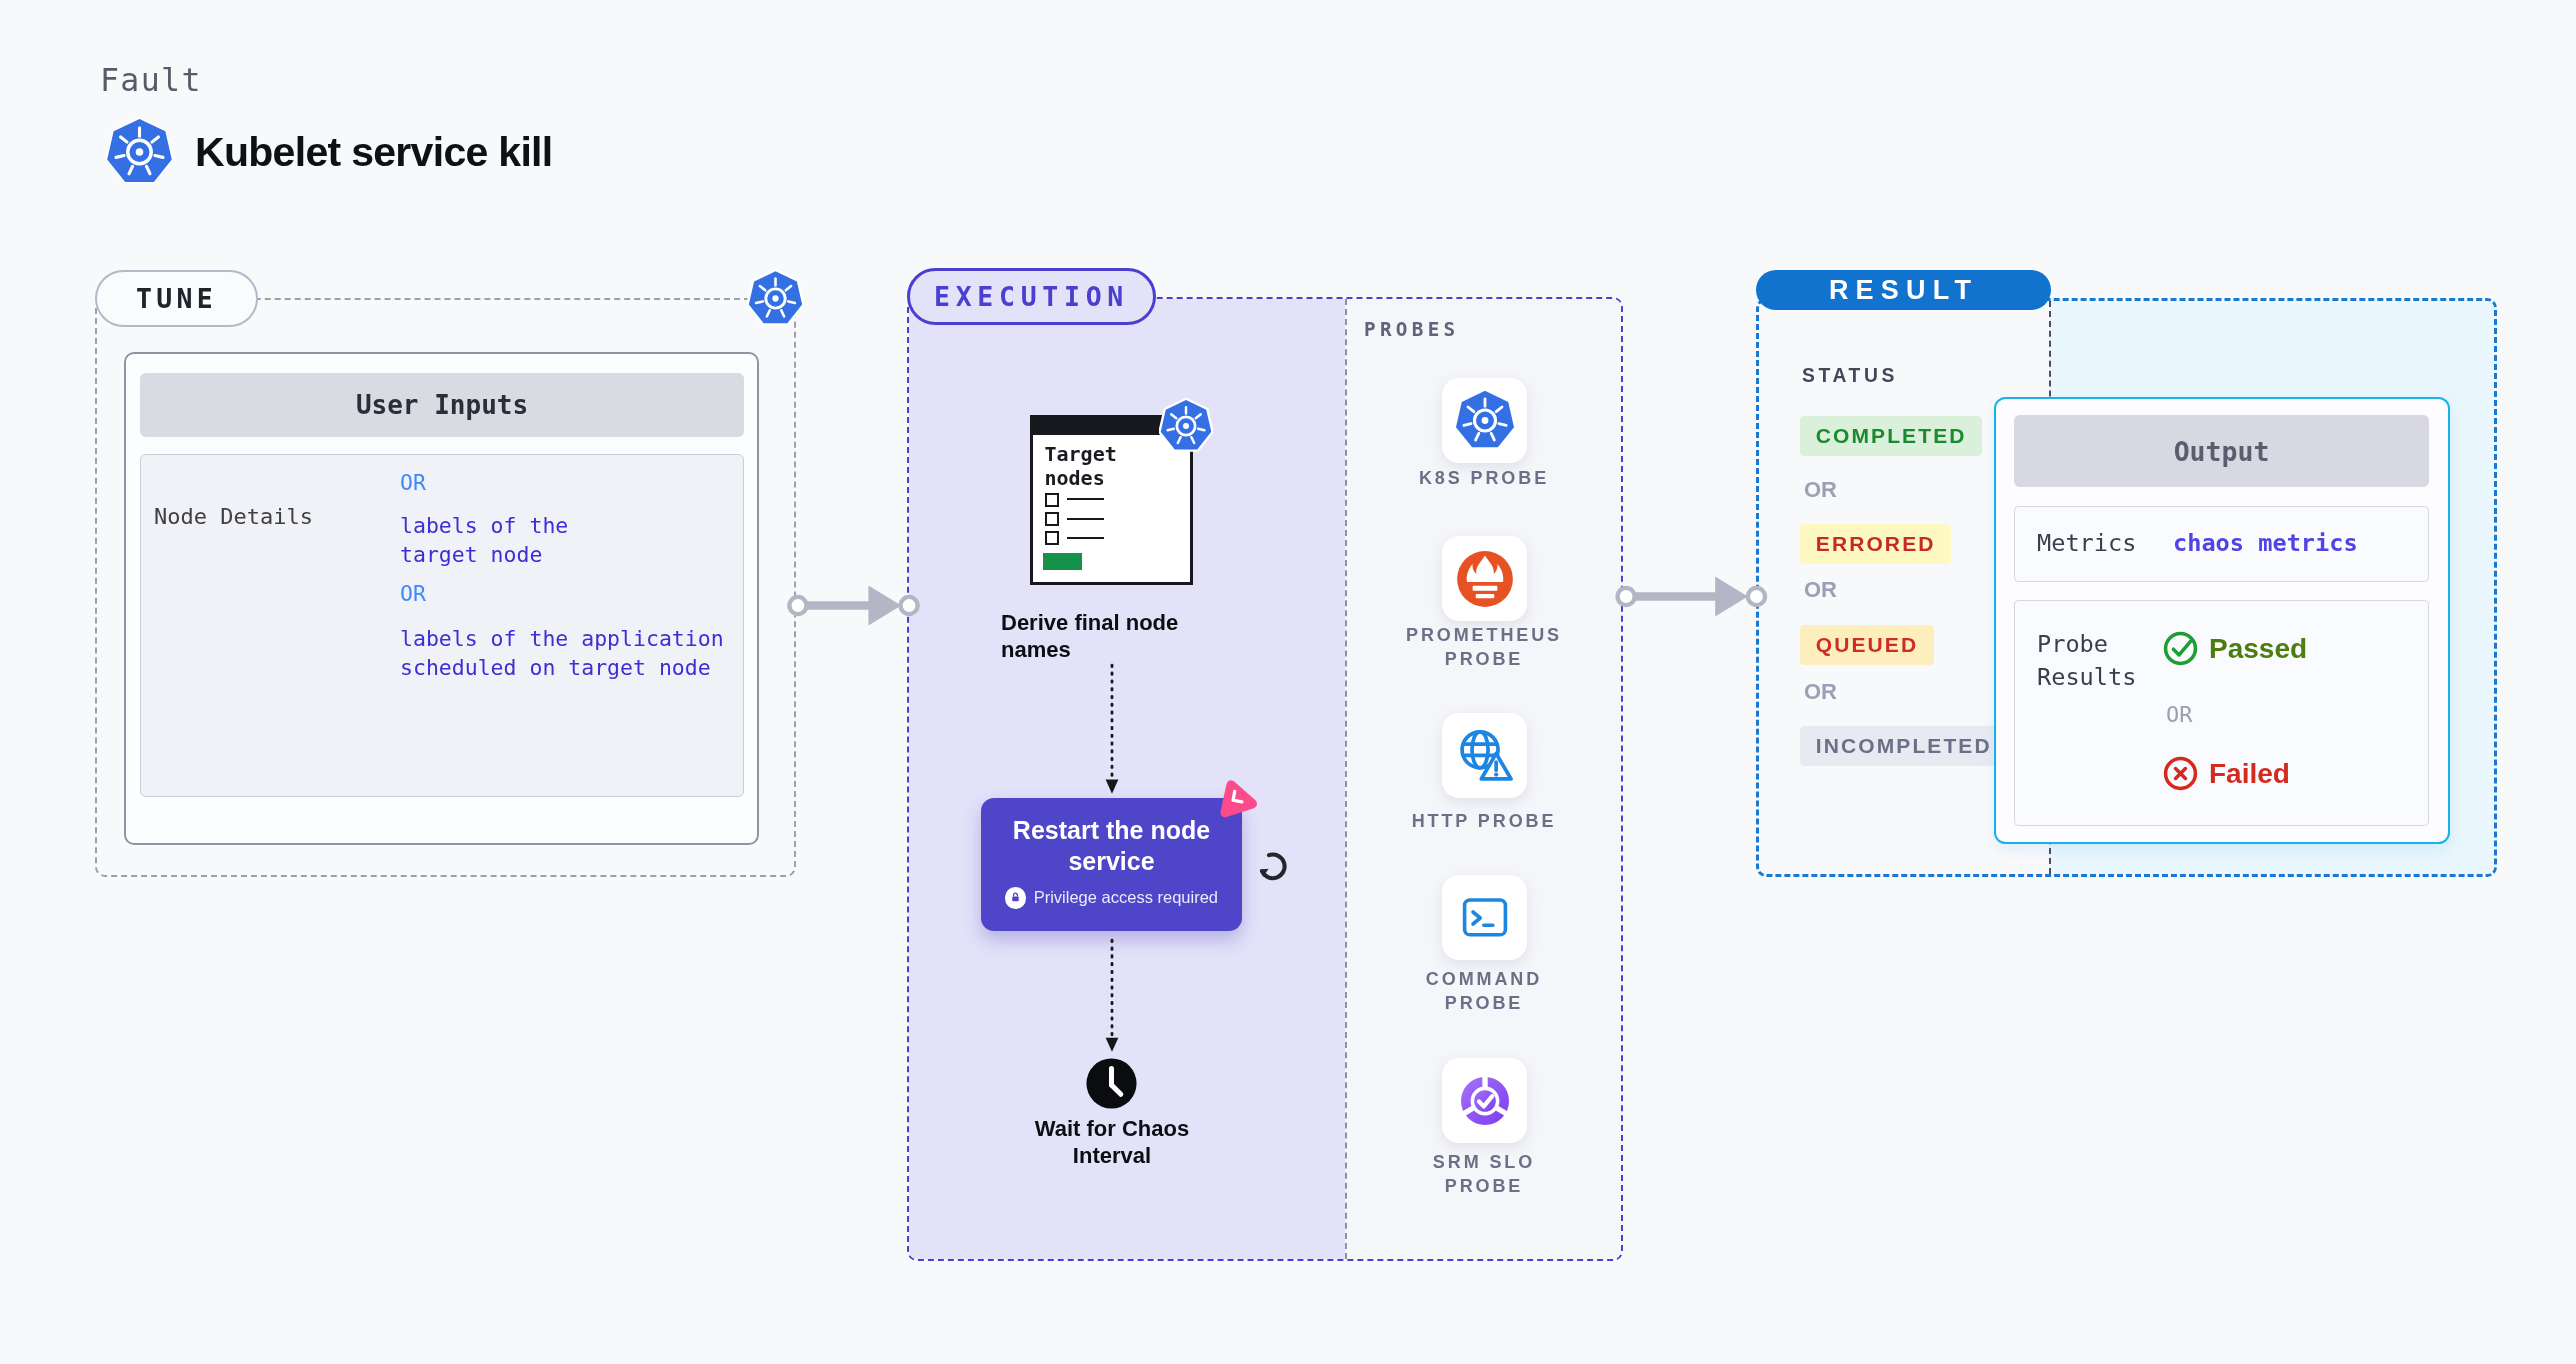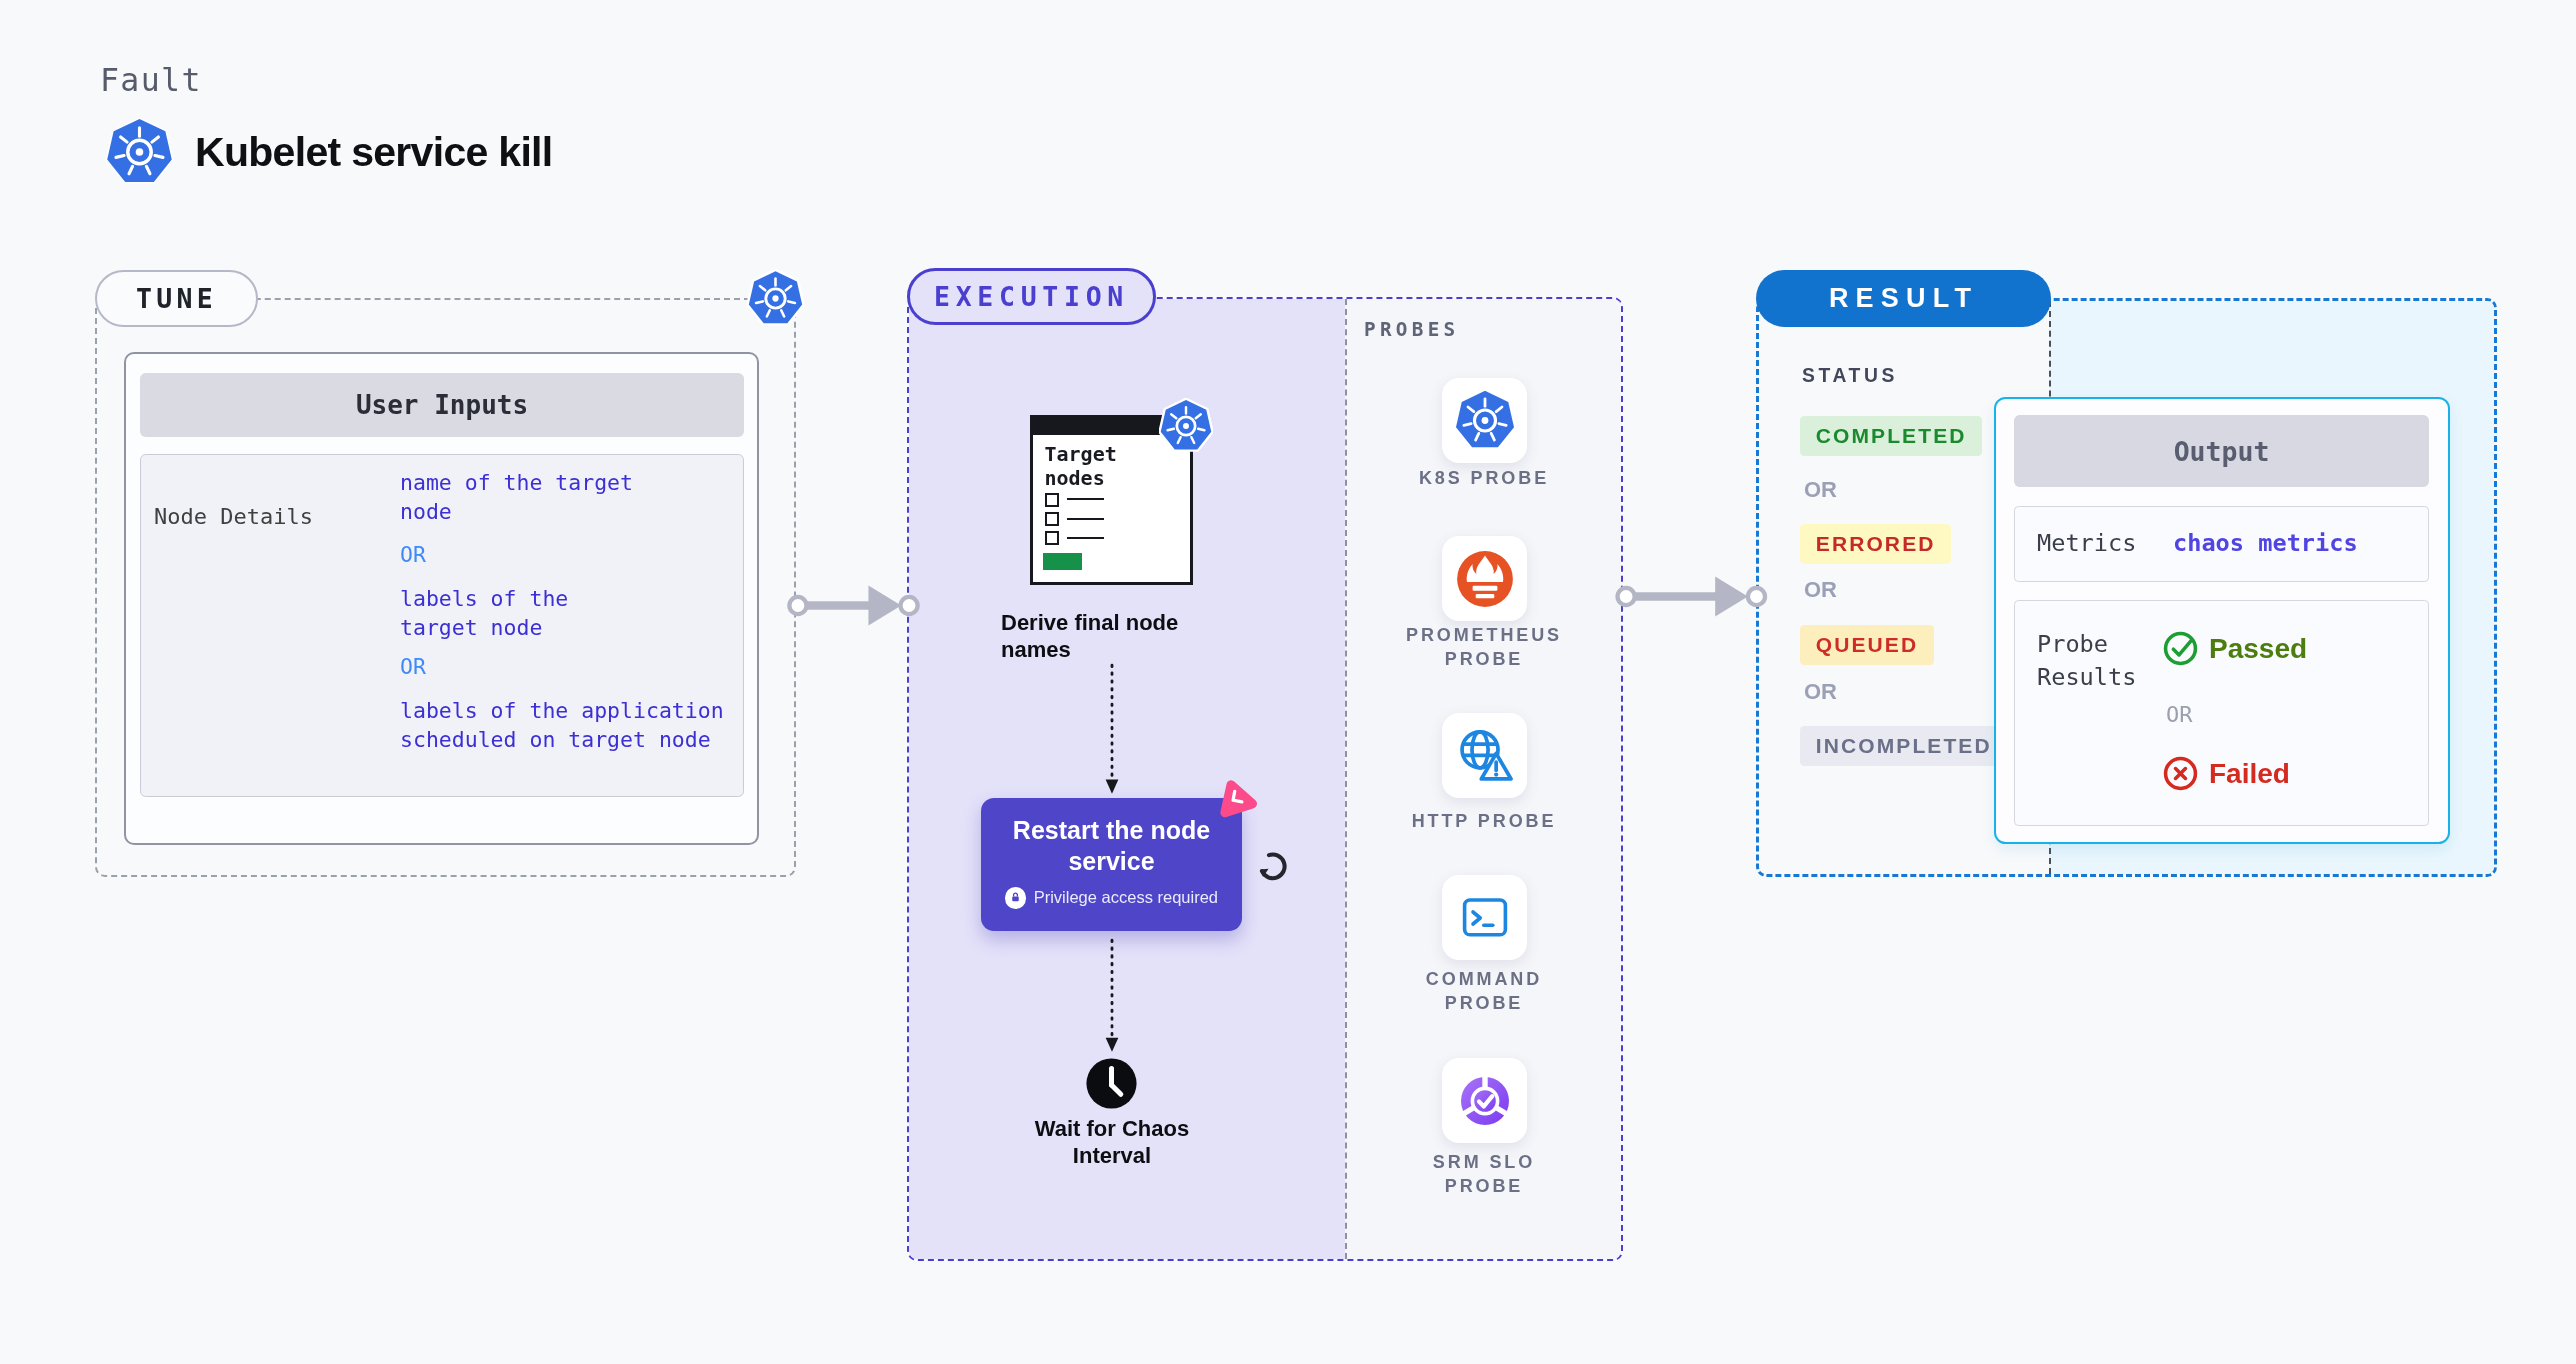--- a/index.html
+++ b/index.html
@@ -63,22 +63,20 @@
     </g>
     <circle cx="50" cy="50" r="5.5" fill="#ffffff"></circle>
   </svg>
 
   <div class="abs" style="left:124px;top:352px;width:635px;height:493px;background:#fcfdff;border:2.1px solid #9094a2;border-radius:10px;box-sizing:border-box;"></div>
   <div class="abs mono" style="left:140px;top:373px;width:604px;height:64px;background:#d9dae2;border-radius:5.7px;display:flex;align-items:center;justify-content:center;font-size:26px;font-weight:600;color:#2b2e38;">User Inputs</div>
   <div class="abs" style="left:140px;top:454px;width:604px;height:343px;background:#f1f2f7;border:1.4px solid #c9cbd7;border-radius:5.7px;box-sizing:border-box;"></div>
   <div class="abs mono" style="left:154px;top:504px;font-size:22px;color:#404040;">Node Details</div>
 
   <div class="abs mono" style="left:400px;top:468px;width:351px;font-size:21.5px;line-height:29px;">
-    <div class="preline" style="color:#3c2fd4;margin-bottom:14.3px;">name of the target
-node</div>
     <div style="color:#3f8af5;margin-bottom:14.3px;">OR</div>
     <div class="preline" style="color:#3c2fd4;margin-bottom:10px;">labels of the
 target node</div>
     <div style="color:#3f8af5;margin-bottom:15.8px;">OR</div>
     <div class="preline" style="color:#3c2fd4;">labels of the application
  scheduled on target node</div>
   </div>
 
   <svg class="abs" style="left:787px;top:577px;z-index:5;" width="133" height="57" viewBox="0 0 186 80">
     <line x1="15" y1="40" x2="120" y2="40" stroke="#b5b6c5" stroke-width="12"></line>
@@ -251,21 +249,21 @@
     <line x1="15" y1="40" x2="148" y2="40" stroke="#b5b6c5" stroke-width="12"></line>
     <polygon points="140,12 186,40 140,68" fill="#b5b6c5"></polygon>
     <circle cx="15" cy="40" r="12" fill="#ffffff" stroke="#b5b6c5" stroke-width="6"></circle>
     <circle cx="198" cy="40" r="12" fill="#ffffff" stroke="#b5b6c5" stroke-width="6"></circle>
   </svg>
 
   <div class="abs dashedbox" style="left:1756px;top:298px;width:741px;height:579px;border:3.6px dashed #1879d4;overflow:hidden;">
     <div class="abs" style="left:290px;top:0;right:0;height:100%;background:#e9f6fd;border-left:2.1px dashed #49505f;"></div>
   </div>
 
-  <div class="abs pill" style="left:1756px;top:270px;width:295px;height:57px;background:#1273ce;color:#ffffff;font-size:27px;letter-spacing:7.2px;z-index:4;">RESULT</div>
+  <div class="abs pill" style="left:1756px;top:270px;width:295px;height:40px;background:#1273ce;color:#ffffff;font-size:27px;letter-spacing:7.2px;z-index:4;">RESULT</div>
 
   <div class="abs" style="left:1802px;top:365px;font-size:19.3px;font-weight:bold;letter-spacing:3.6px;color:#42475a;">STATUS</div>
 
   <div class="abs badge" style="left:1800px;top:416px;background:#daf0da;color:#1b8a2f;">COMPLETED</div>
   <div class="abs or-gray" style="left:1804px;top:477px;">OR</div>
   <div class="abs badge" style="left:1800px;top:524px;background:#fef9c3;color:#c62a28;">ERRORED</div>
   <div class="abs or-gray" style="left:1804px;top:577px;">OR</div>
   <div class="abs badge" style="left:1800px;top:625px;background:#fdeebd;color:#cd2d25;">QUEUED</div>
   <div class="abs or-gray" style="left:1804px;top:679px;">OR</div>
   <div class="abs badge" style="left:1800px;top:726px;background:#e9eaf1;color:#6b7089;">INCOMPLETED</div>

